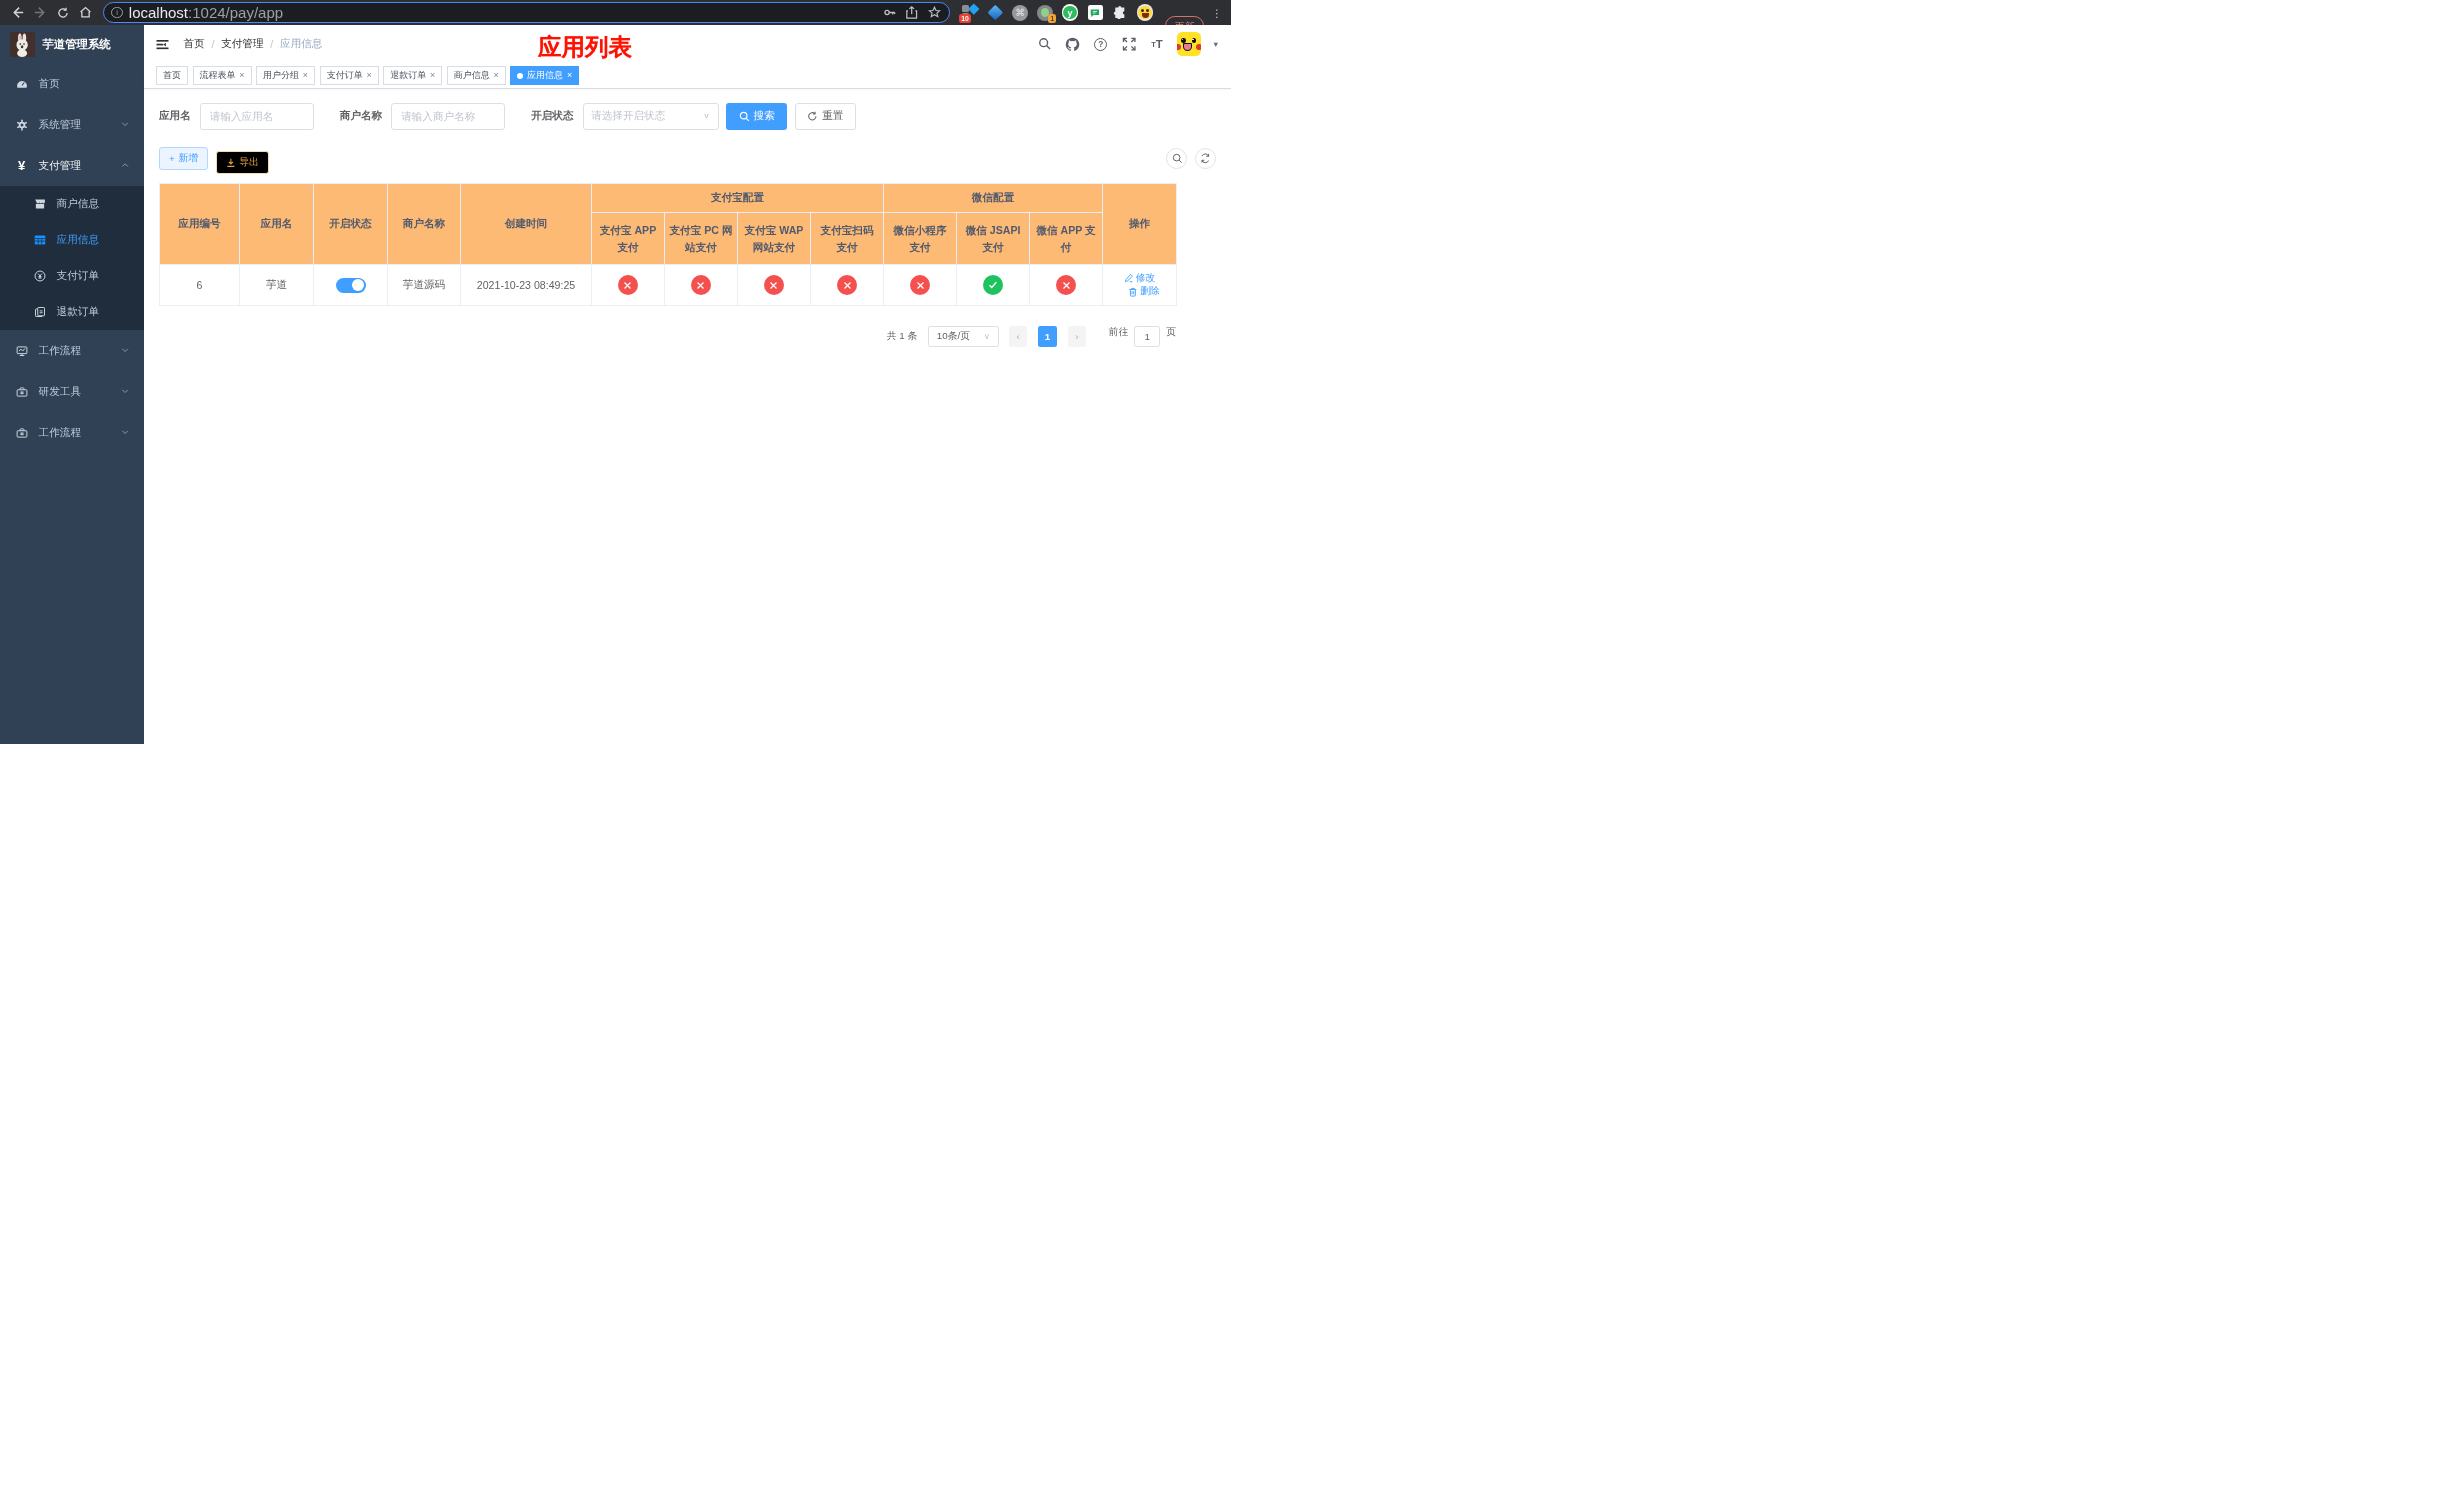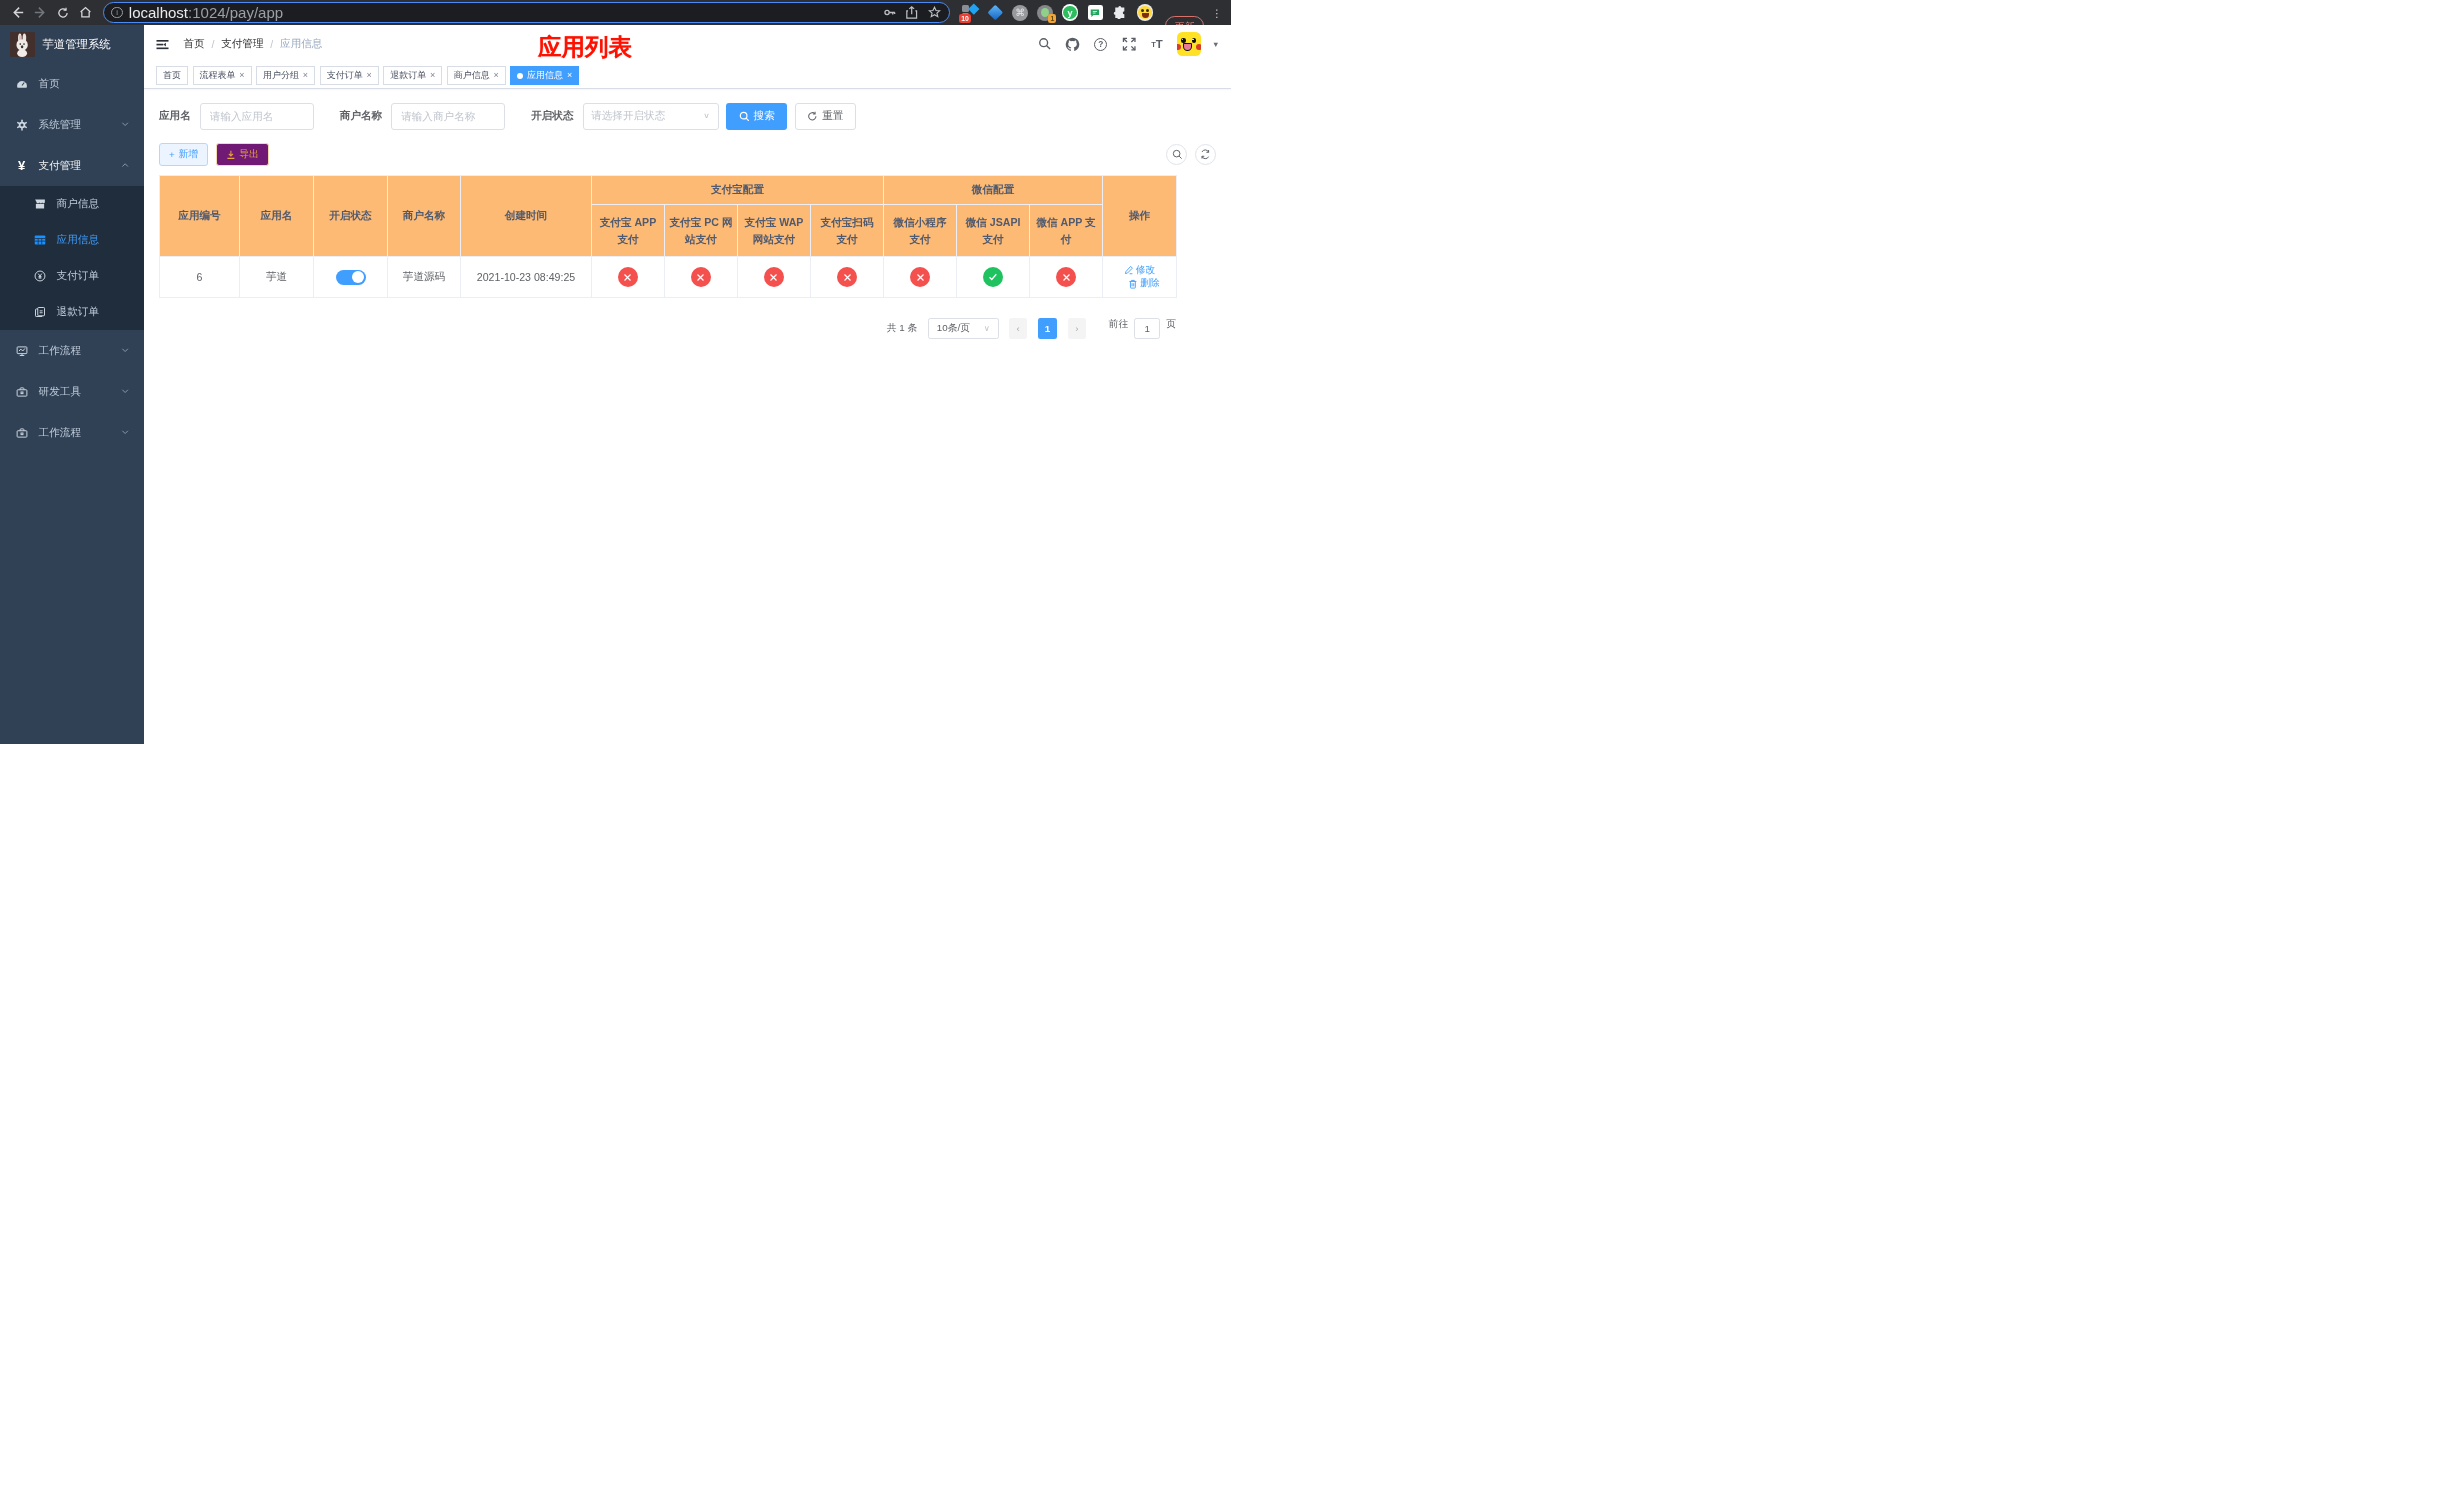--- a/index.html
+++ b/index.html
@@ -54,21 +54,21 @@
     border-radius:9.8px; padding:2.3px 8.3px; white-space:nowrap;margin-top:28px; }
   .kebab { color:#d3d5d8; font-size:10.6px; letter-spacing:0; margin-left:4.5px; width:10.6px;
     text-align:center; }
 
   
   .app { display:flex; height:719px; }
 
   .sidebar { width:144px; background:#304156; color:#bfcbd9; flex:0 0 auto; }
   .logo-row { height:38px; display:flex; align-items:center; padding:0 9.8px; gap:7.6px; }
   .logo-img { width:25px; height:25px; border-radius:2.3px; background:#3b2a2d; overflow:hidden; }
-  .logo-title { color:#fff; font-size:11.4px; font-weight:normal; white-space:nowrap; }
+  .logo-title { color:#fff; font-size:11.4px; font-weight:bold; white-space:nowrap; }
   .menu-item { height:41px; display:flex; align-items:center; padding:0 15px; font-size:10.6px;
     cursor:pointer; }
   .menu-item .mi-icon { width:13px; margin-right:10.6px; display:flex; justify-content:center;
     color:#cfd7e0; }
   .menu-item .chev { margin-left:auto; color:#8d99a7; }
   .menu-item.active-parent { color:#f4f4f5; }
   .submenu { background:#1f2d3d; }
   .submenu .menu-item { height:36px; padding-left:33px; }
   .submenu .menu-item.active { color:#409eff; }
   .yen-glyph { font-size:13px; font-weight:bold; color:#cfd7e0; line-height:1; }
@@ -134,21 +134,21 @@
   .btn { height:27px; border-radius:3px; display:inline-flex; align-items:center;
     justify-content:center; gap:4.5px; font-size:10.6px; padding:0 11.4px; cursor:pointer;
     border:0.8px solid transparent; white-space:nowrap; }
   .btn-primary { background:#409eff; color:#fff; margin-left:7.6px; }
   .btn-default { background:#fff; color:#606266; border-color:#dcdfe6; margin-left:7.6px; }
 
   .toolbar-row { display:flex; align-items:center; margin-bottom:9px; }
   .btn-sm { height:23px; font-size:9.8px; padding:0 9px; border-radius:3px;
     display:inline-flex; align-items:center; gap:3.8px; cursor:pointer; }
   .btn-add { background:#ecf5ff; border:0.8px solid #b3d8ff; color:#409eff; }
-  .btn-export { background:#701a75; border:0.8px solid #f5dab1; color:#e6a23c; margin-left:7.6px; }
+  .btn-export { background:#000000; border:0.8px solid #f5dab1; color:#e6a23c; margin-left:7.6px;margin-top:8px; }
   .mini-circles { margin-left:auto; display:flex; gap:7.6px; }
   .mini-circle { width:21px; height:21px; border-radius:50%; border:0.8px solid #e0e3e9;
     background:#fff; display:flex; align-items:center; justify-content:center; color:#5f6368;
     cursor:pointer; }
 
   
   table.grid { border-collapse:collapse; table-layout:fixed; width:1017px; font-size:10.6px; }
   .grid th, .grid td { border:0.8px solid #ebeef5; text-align:center; vertical-align:middle;
     padding:3px 4.5px; word-break:break-word; }
   .grid thead th { background:#fdba74; color:#515a6e; font-weight:bold; }

